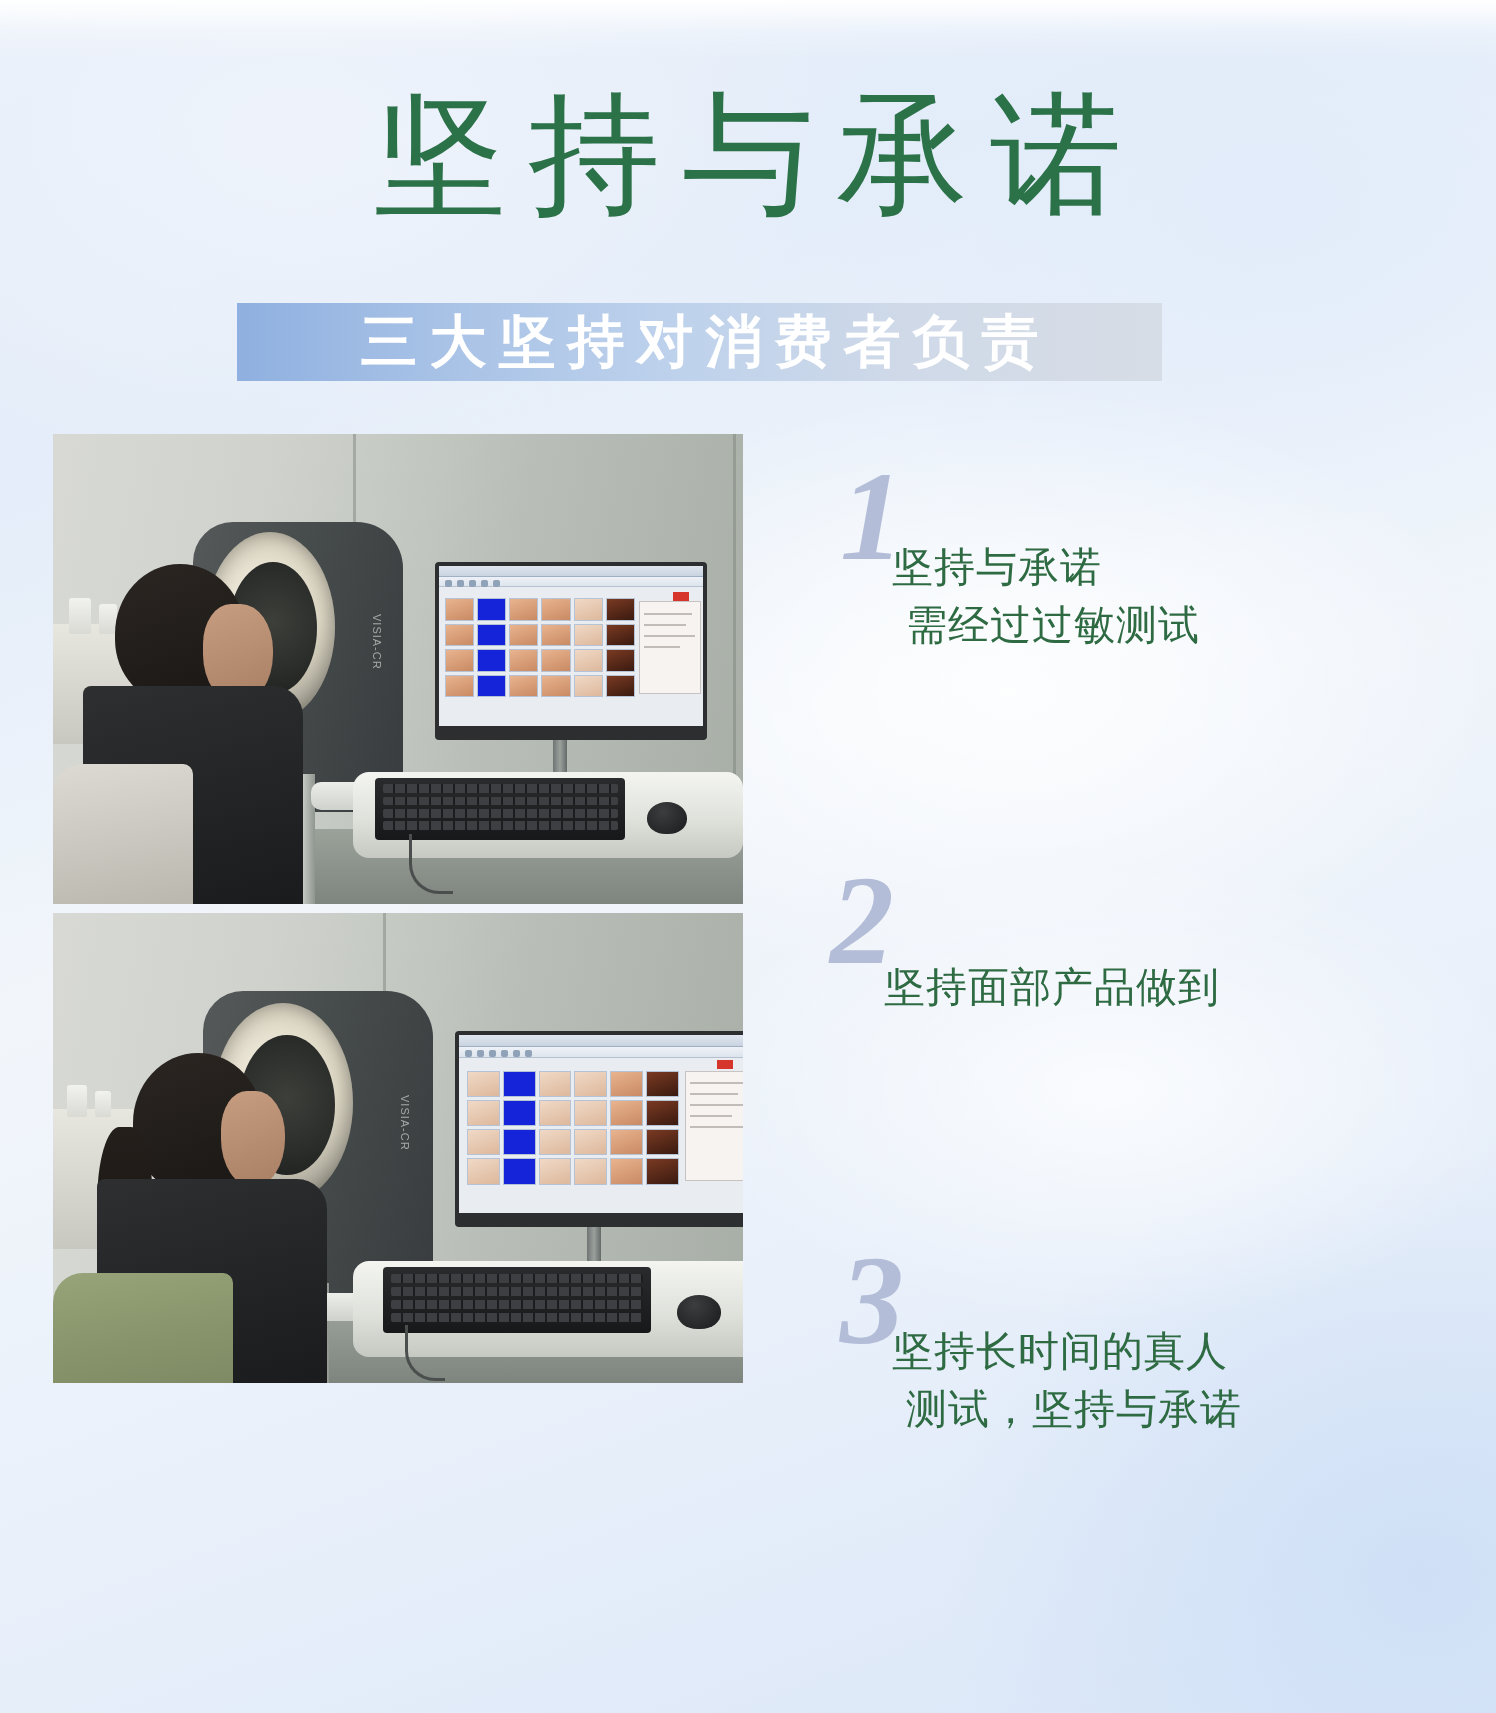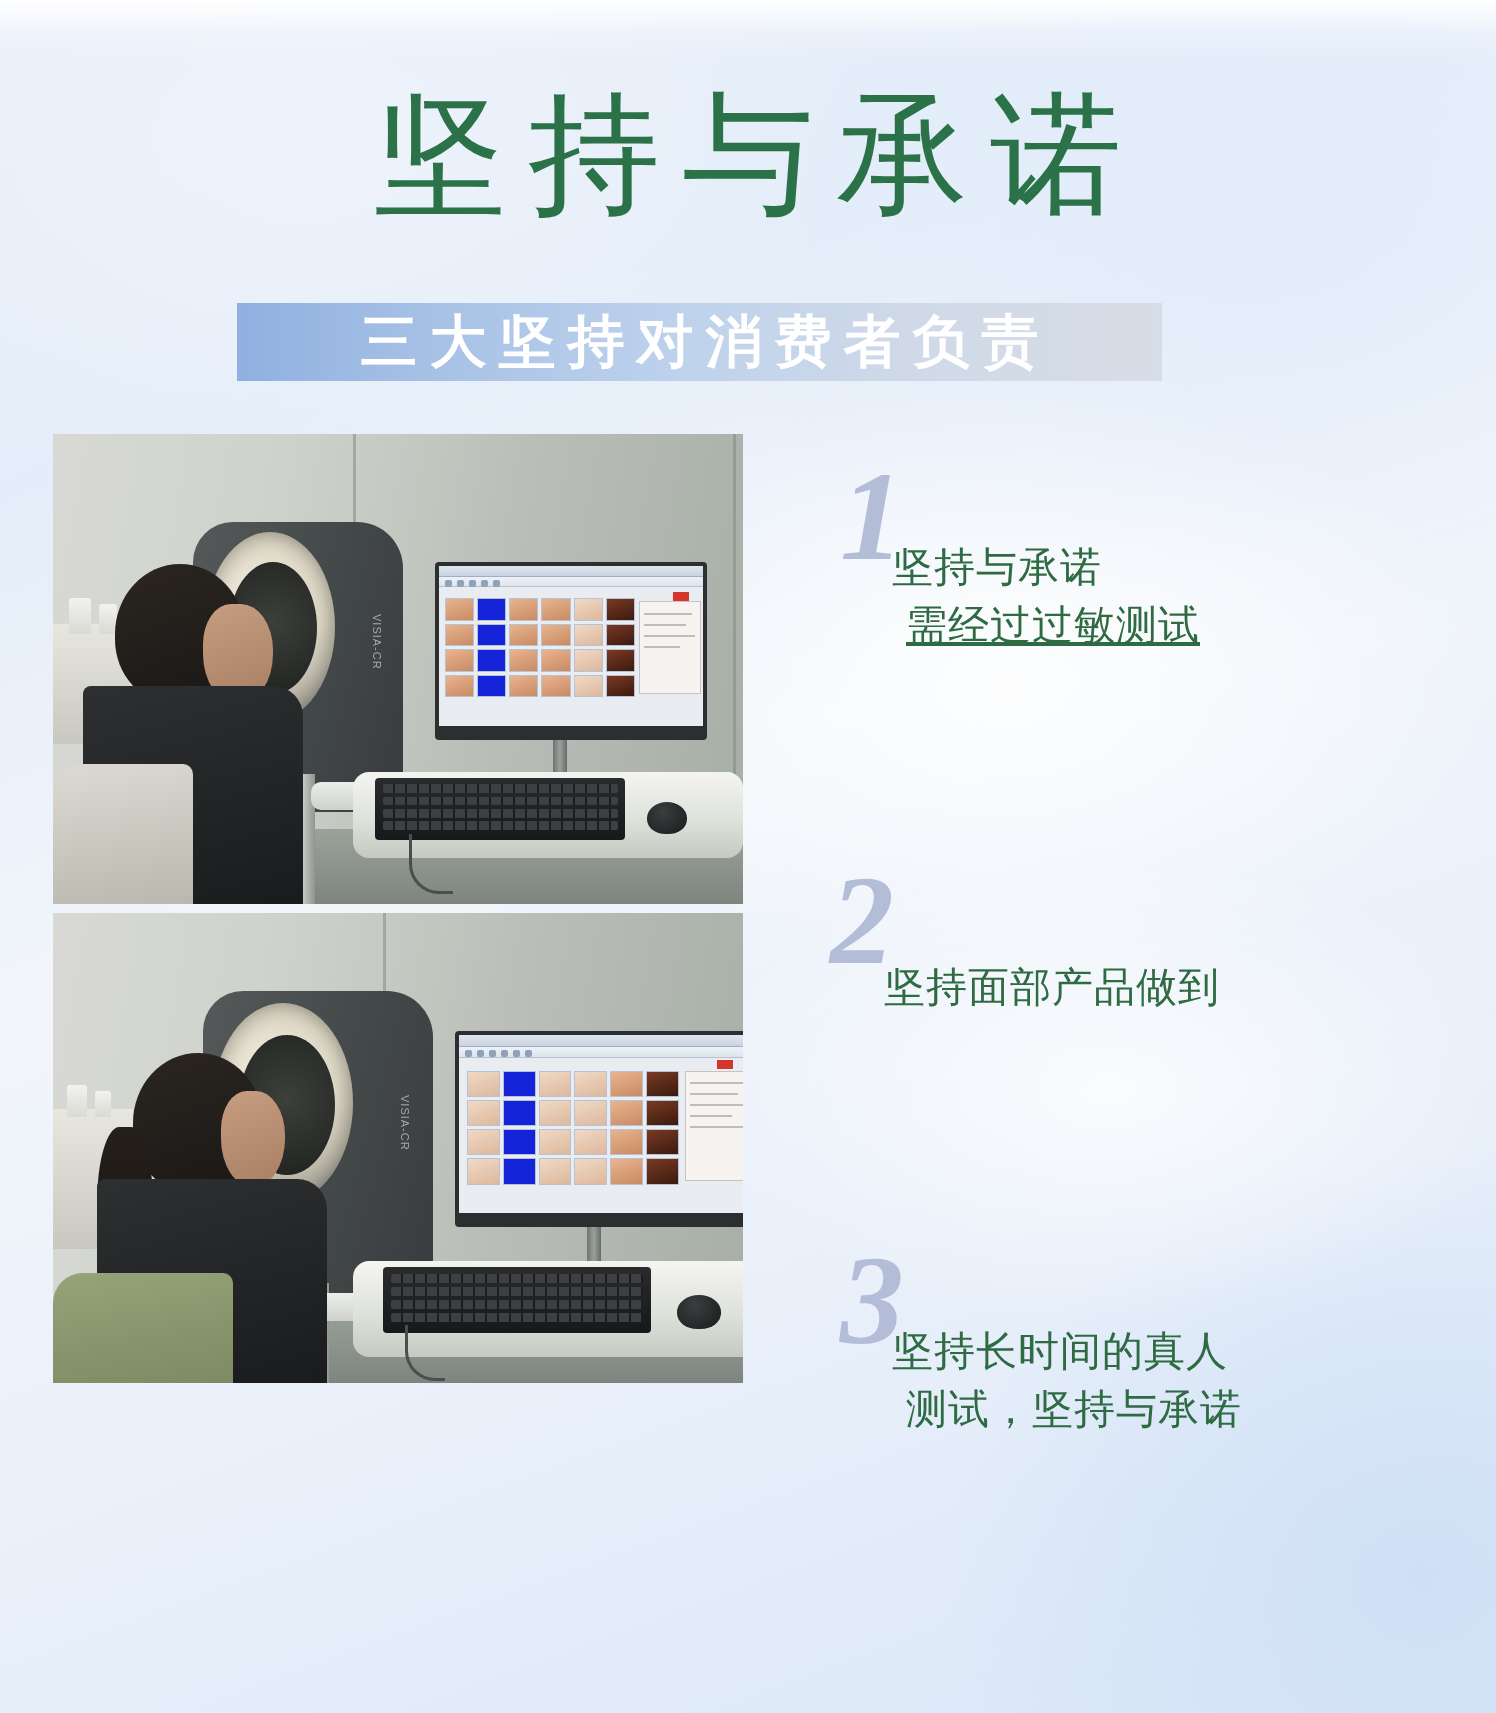--- a/index.html
+++ b/index.html
@@ -294,21 +294,21 @@
     line-height: 1.42;
     color: #2e6b43;
     white-space: nowrap;
     letter-spacing: 1px;
   }
   .item .lines .l2 { display: block; }
 
   #item-1 { left: 840px; top: 452px;  height: 170px; }
   #item-1 .num   { left: 0px;  top: 0px; }
   #item-1 .lines { left: 52px; top: 86px; }
-  #item-1 .lines .l2 { padding-left: 14px; text-decoration: underline; }
+  #item-1 .lines .l2 { padding-left: 14px; }
 
   #item-2 { left: 830px; top: 856px;  height: 200px; }
   #item-2 .num   { left: 0px;  top: 0px; }
   #item-2 .lines { left: 54px; top: 102px; }
   #item-2 .lines .l2 { padding-left: 0px; }
 
   #item-3 { left: 840px; top: 1236px; height: 200px; }
   #item-3 .num   { left: 0px;  top: 0px; }
   #item-3 .lines { left: 52px; top: 86px; }
   #item-3 .lines .l2 { padding-left: 14px; }

